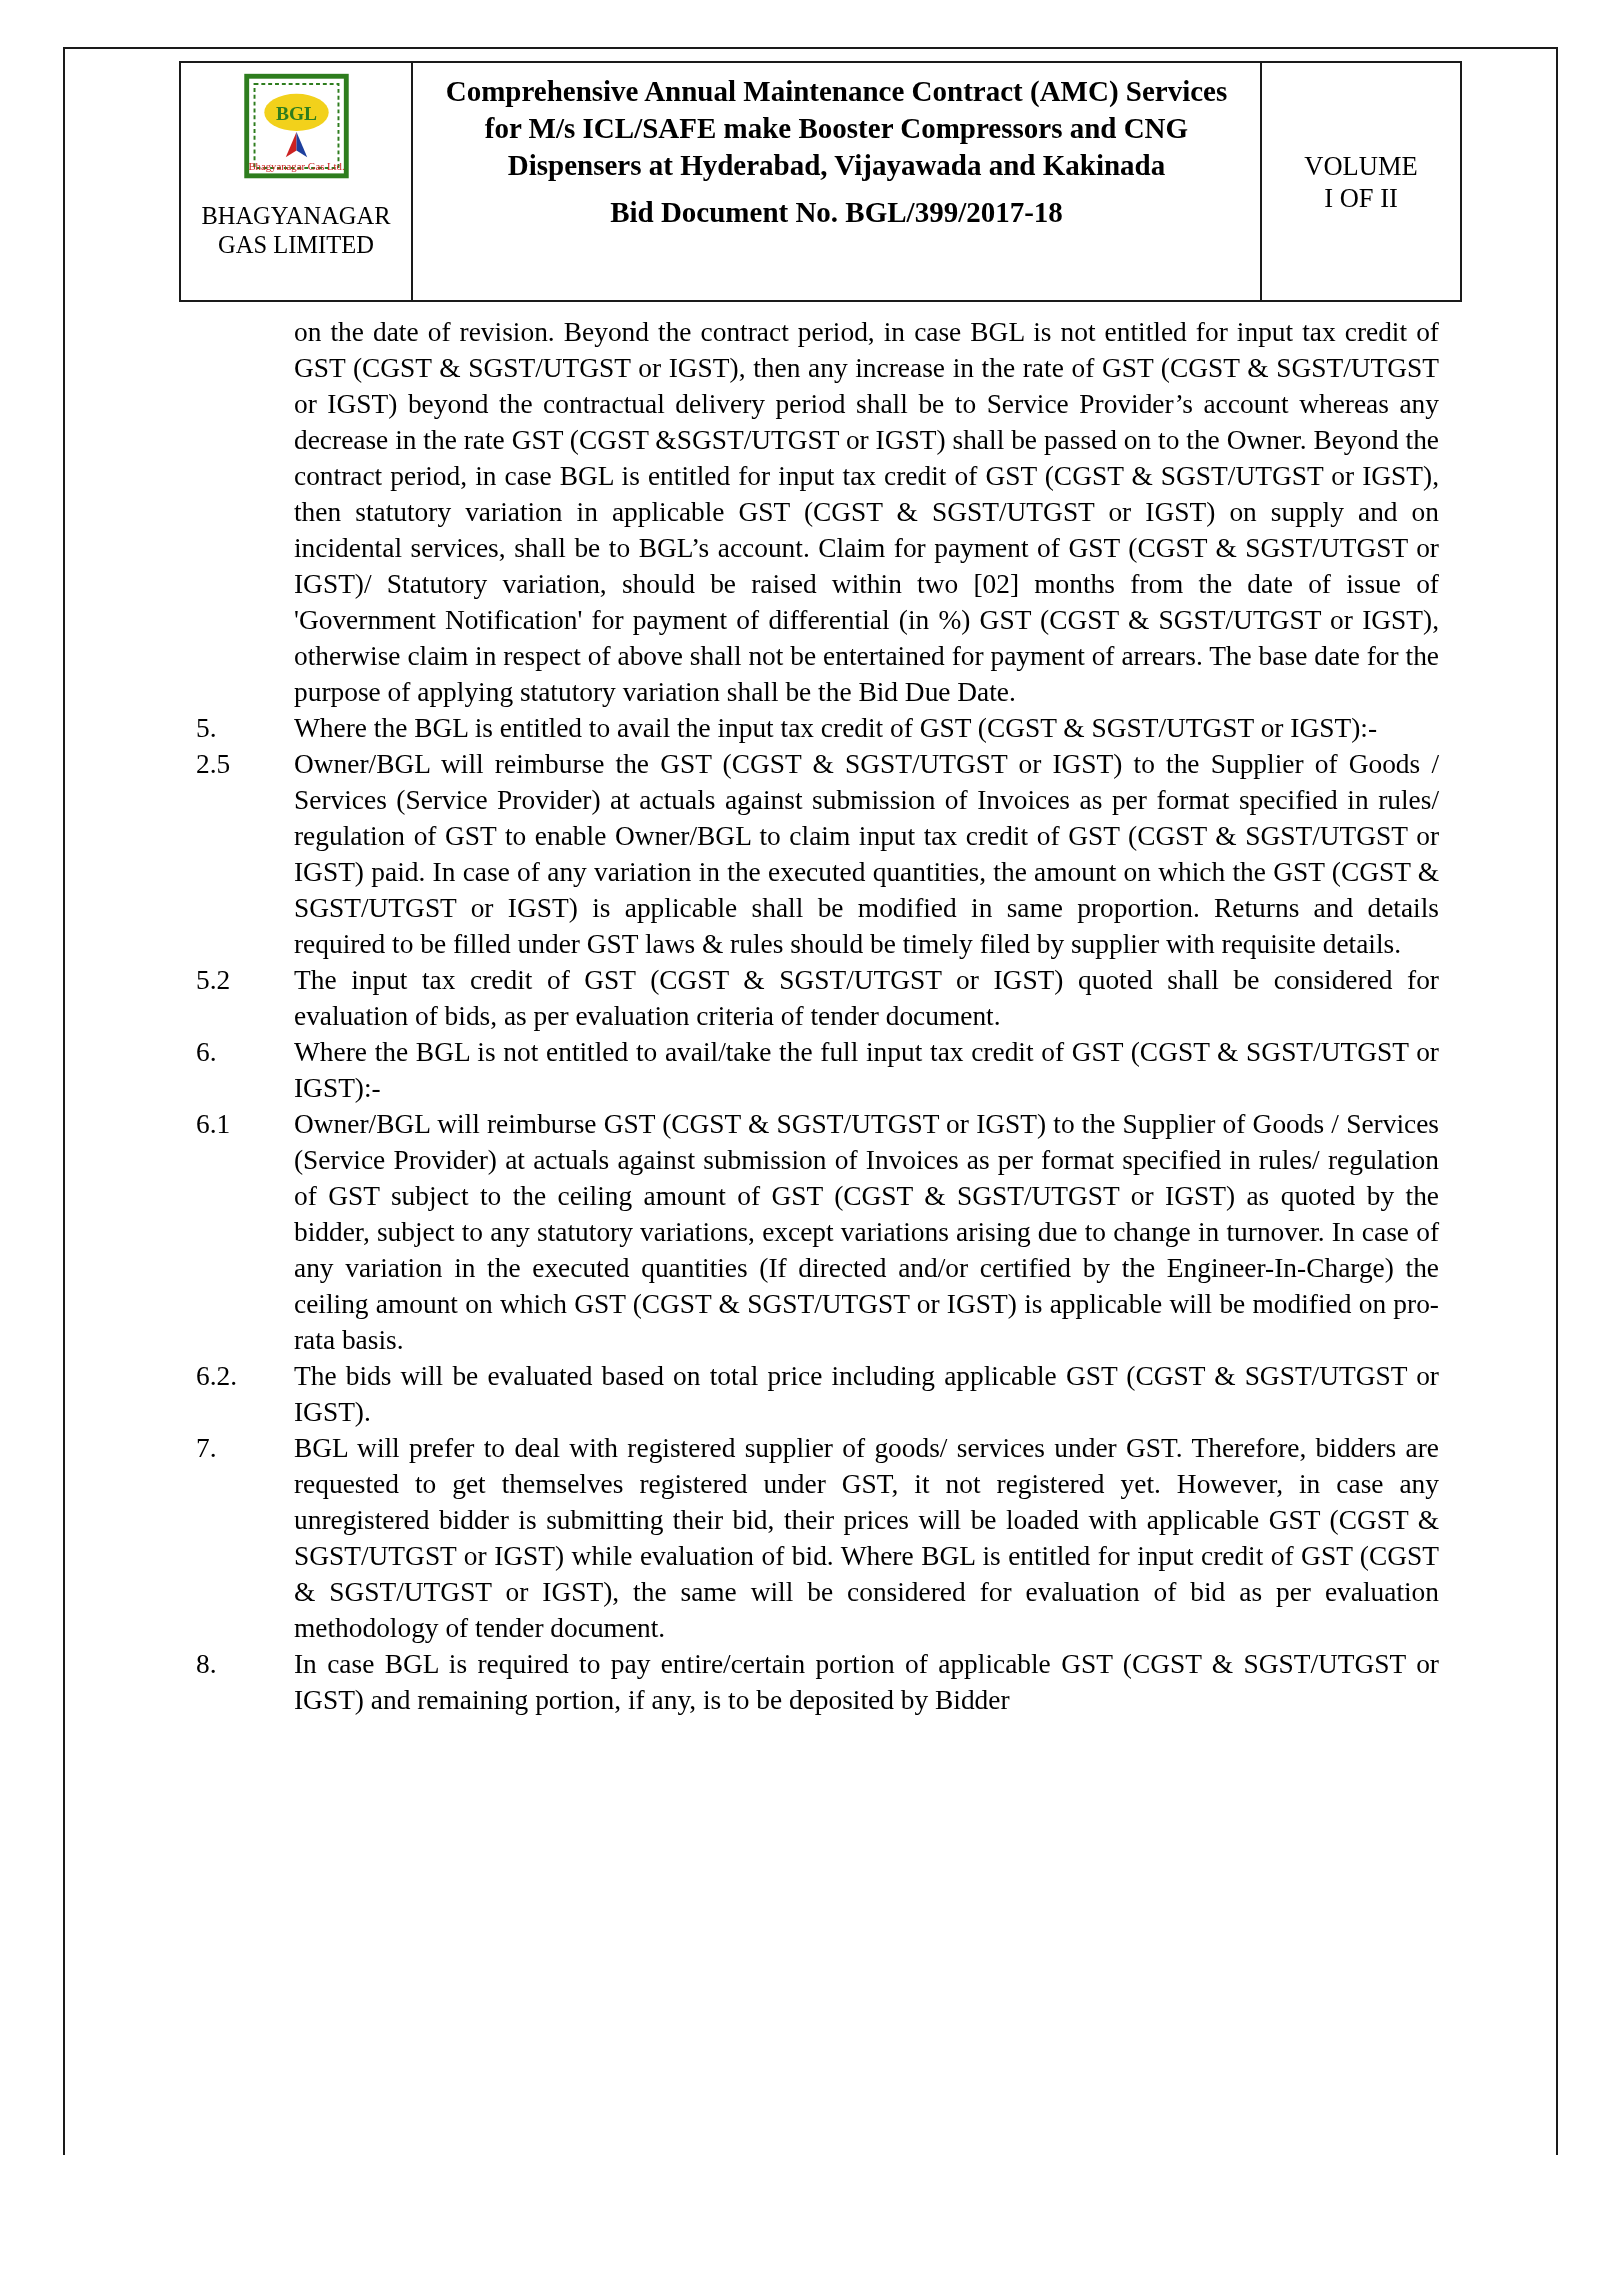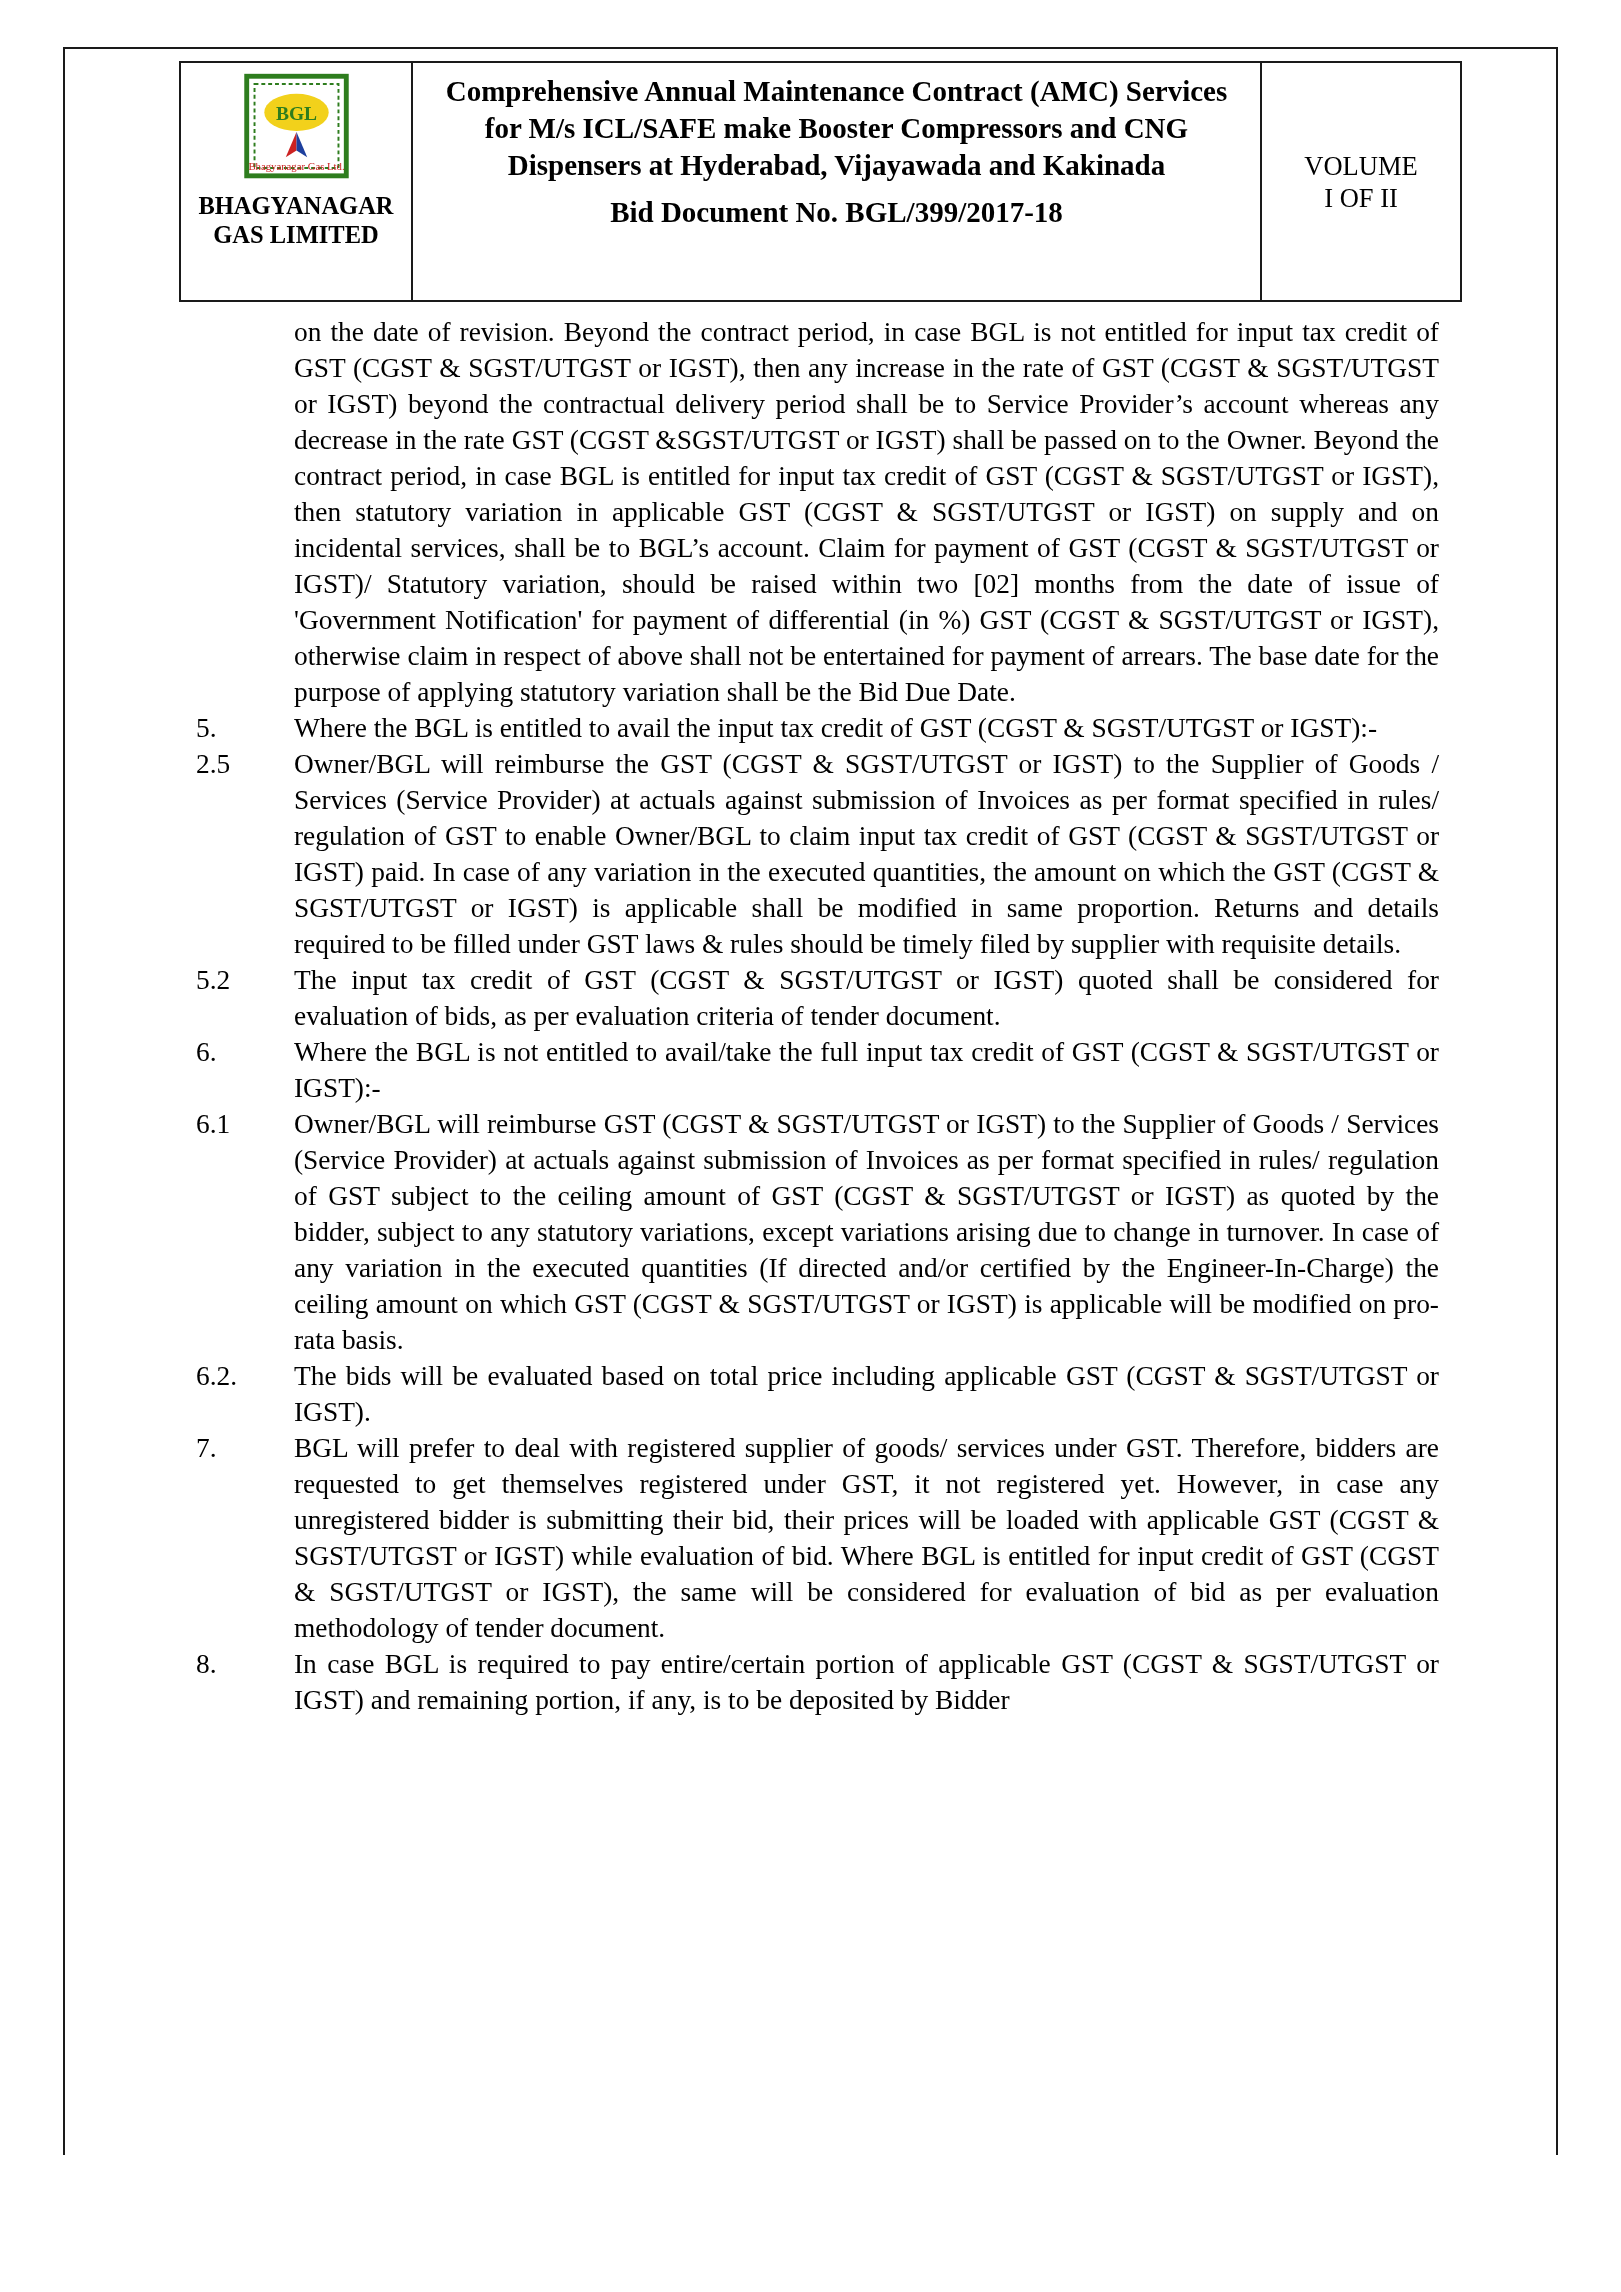--- a/index.html
+++ b/index.html
@@ -60,22 +60,21 @@
   td.volume-cell {
     width: 200px;
     text-align: center;
     vertical-align: middle;
     font-size: 26.5px;
     line-height: 32px;
   }
   .org-name {
     font-size: 24.5px;
     line-height: 29px;
-    margin-top: 4px;
-    font-weight: bold;
+    margin-top: 14px;
   }
   .logo { display: inline-block; }
   .logo-abbr { font-family: "Liberation Serif", serif; font-size: 20px; font-weight: bold; }
   .logo-sub  { font-family: "Liberation Serif", serif; font-size: 11px; }
   .body-text {
     position: absolute;
     left: 196px;
     top: 314px;
     width: 1243px;
     font-size: 27.4px;

